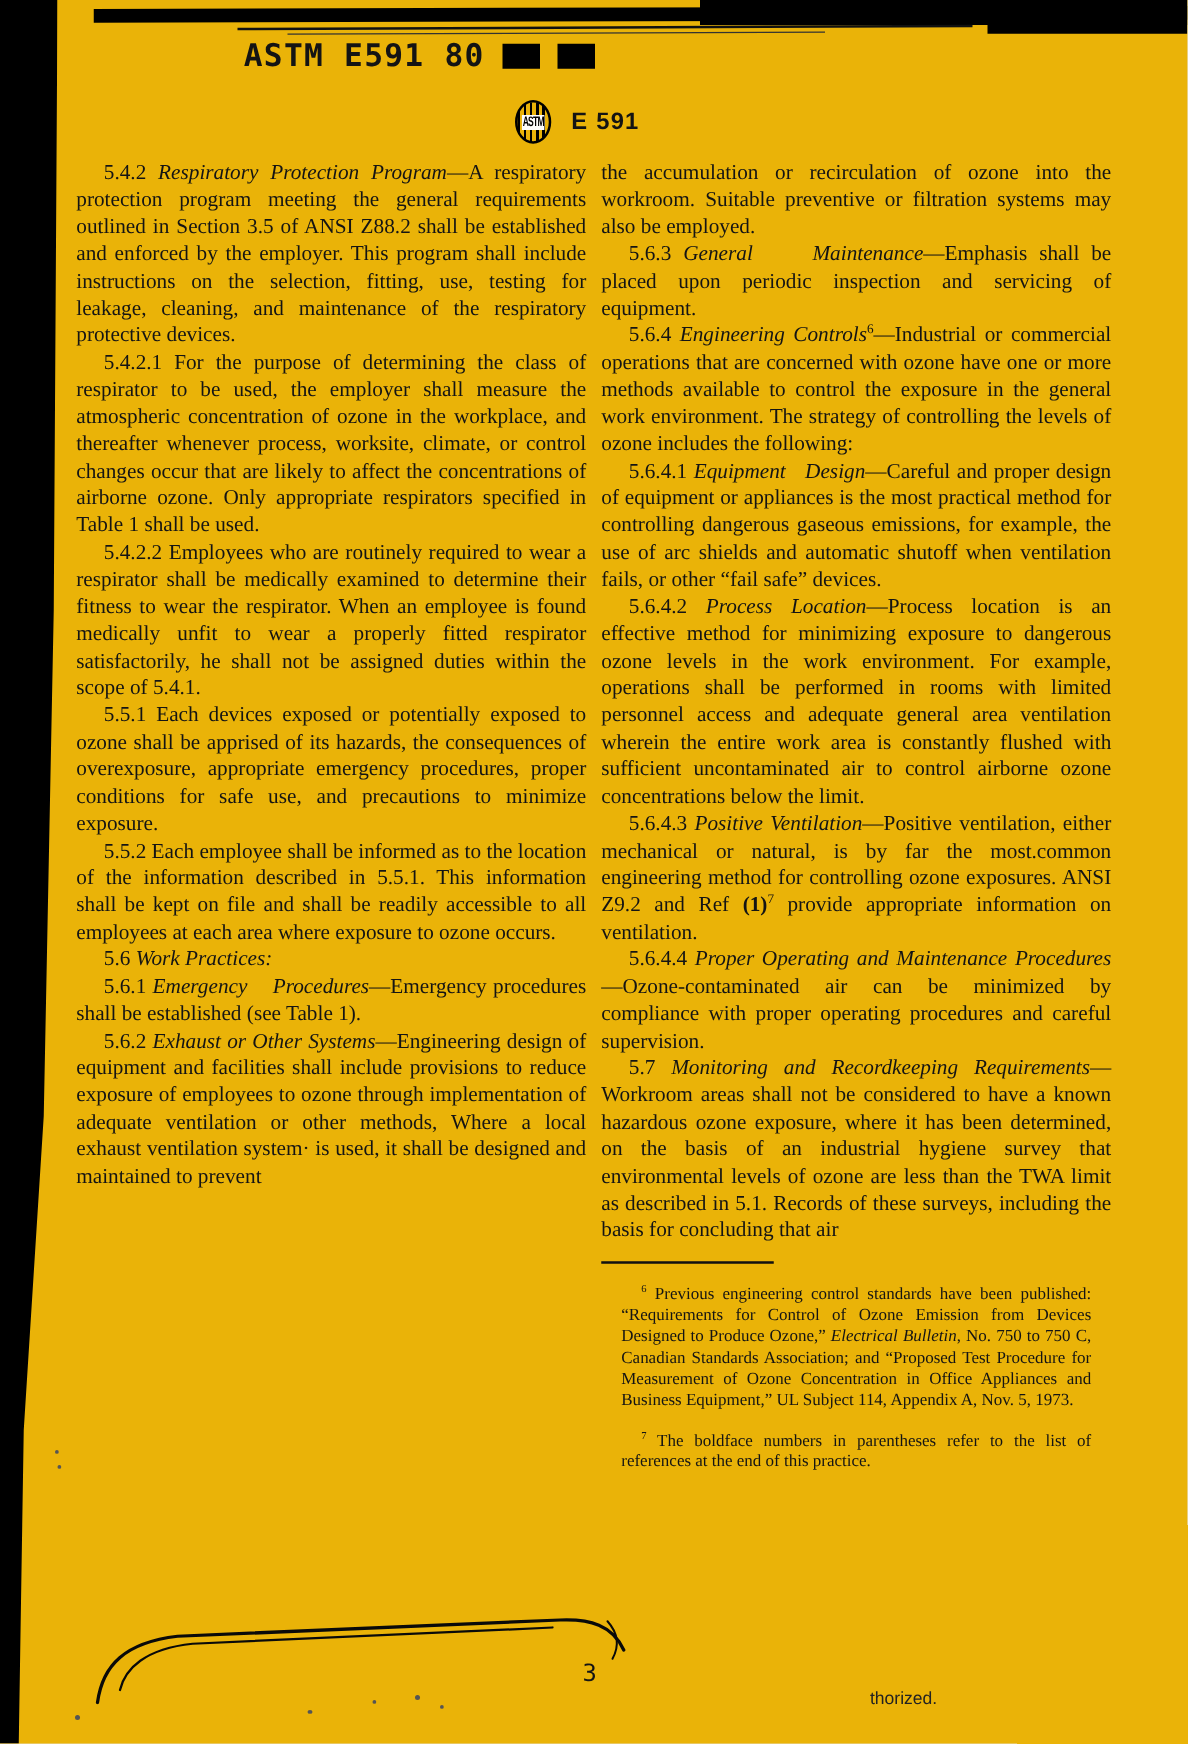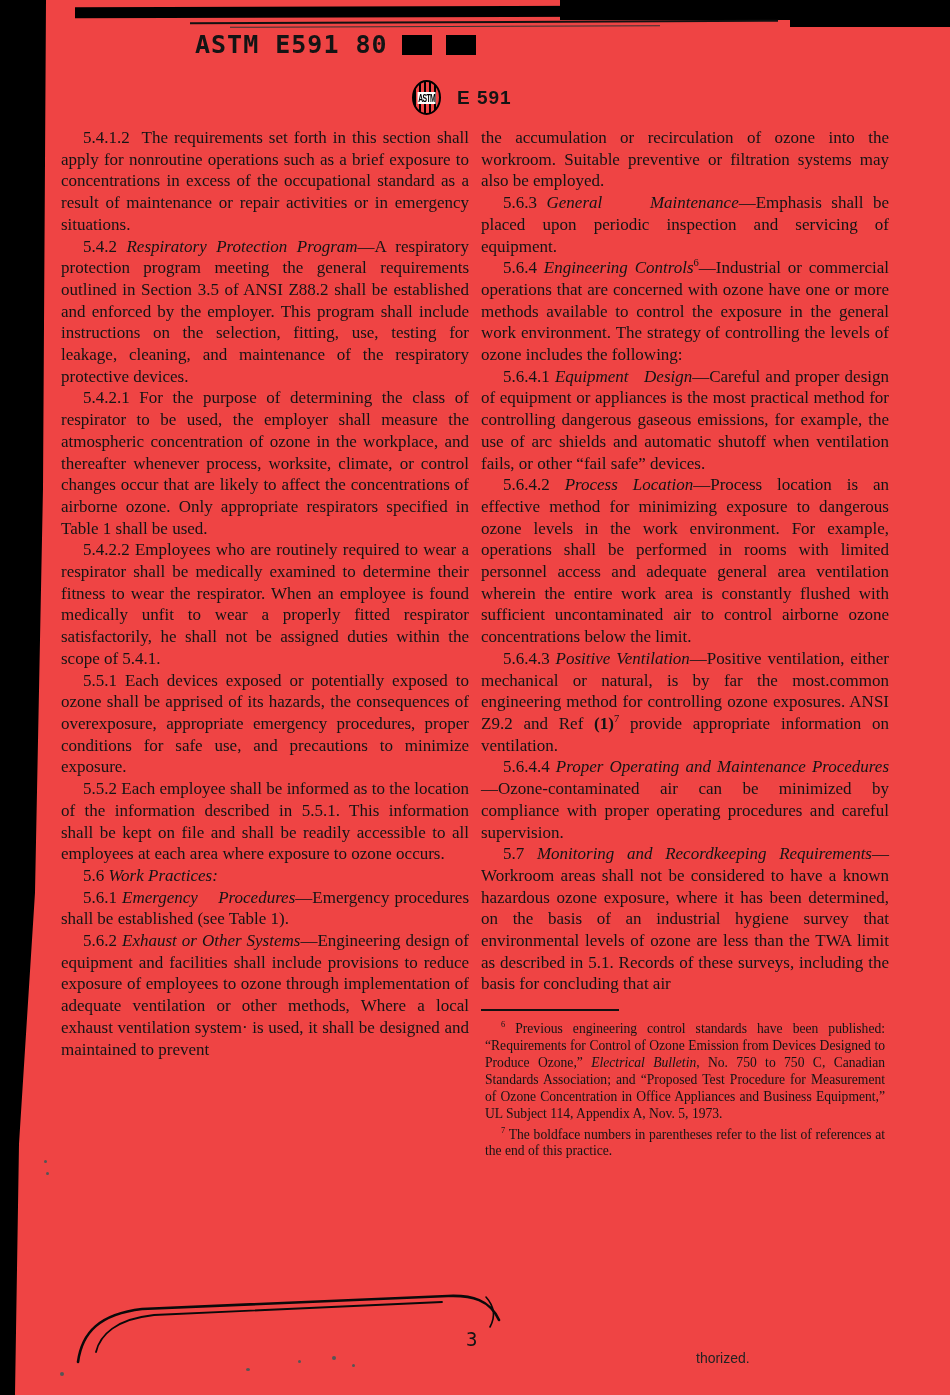--- a/index.html
+++ b/index.html
@@ -1,19 +1,19 @@
 <!DOCTYPE html>
 <html><head>
 <meta charset="utf-8">
 <style>
   html,body{margin:0;padding:0;background:#e8e8e4;}
   .sheet{
     position:relative;
     width:950px;height:1395px;
-    background:#ef4444;
+    background:#eab308;
     overflow:hidden;
     font-family:"Liberation Serif", serif;
     color:#141414;
   }
   
   .scan-left{
     position:absolute;left:0;top:0;width:50px;height:1395px;
     background:#000;
     clip-path:polygon(0 0,46px 0,43px 35%,35px 64%,19px 82%,15px 100%,0 100%);
   }
@@ -54,21 +54,21 @@
   .col-left{left:61px;}
   .col-right{left:481px;}
   .col p{margin:0;text-indent:22px;}
   .col p.noind{text-indent:0;}
   .col i{font-style:italic;}
   sup{font-size:0.62em;vertical-align:super;line-height:0;}
 
   
   .fnsep{width:138px;height:2px;background:#111;margin:14px 0 10px 0;}
   .footnotes{font-size:13.6px;line-height:16.9px;text-align:justify;}
-  .footnotes p{margin:4px;text-indent:16px;}
+  .footnotes p{margin:16px;text-indent:16px;}
 
   
   .page-number{position:absolute;left:466px;top:1328px;font-size:19px;font-family:"DejaVu Sans Mono", monospace;}
   .frag{position:absolute;left:696px;top:1350px;font-family:"Liberation Sans", sans-serif;font-size:14px;color:#222;}
   .swoosh{position:absolute;left:0;top:0;pointer-events:none;}
   .speck{position:absolute;background:#555;border-radius:50%;}
 </style>
 </head>
 <body>
 
@@ -88,21 +88,20 @@
   </div>
 
   <div class="docid-row">
     <div class="astm-logo">
         <span>ASTM</span>
       </div>
     <div class="doc-number">E 591</div>
   </div>
 
   <div class="col col-left">
-    <p>5.4.1.2&nbsp; The requirements set forth in this section shall apply for nonroutine operations such as a brief exposure to concentrations in excess of the occupational standard as a result of maintenance or repair activities or in emergency situations.</p>
     <p>5.4.2 <i>Respiratory Protection Program</i>—A respiratory protection program meeting the general requirements outlined in Section 3.5 of ANSI Z88.2 shall be established and enforced by the employer. This program shall include instructions on the selection, fitting, use, testing for leakage, cleaning, and maintenance of the respiratory protective devices.</p>
     <p>5.4.2.1 For the purpose of determining the class of respirator to be used, the employer shall measure the atmospheric concentration of ozone in the workplace, and thereafter whenever process, worksite, climate, or control changes occur that are likely to affect the concentrations of airborne ozone. Only appropriate respirators specified in Table 1 shall be used.</p>
     <p>5.4.2.2 Employees who are routinely required to wear a respirator shall be medically examined to determine their fitness to wear the respirator. When an employee is found medically unfit to wear a properly fitted respirator satisfactorily, he shall not be assigned duties within the scope of 5.4.1.</p>
     <p>5.5.1 Each devices exposed or potentially exposed to ozone shall be apprised of its hazards, the consequences of overexposure, appropriate emergency procedures, proper conditions for safe use, and precautions to minimize exposure.</p>
     <p>5.5.2 Each employee shall be informed as to the location of the information described in 5.5.1. This information shall be kept on file and shall be readily accessible to all employees at each area where exposure to ozone occurs.</p>
     <p>5.6 <i>Work Practices:</i></p>
     <p>5.6.1 <i>Emergency&nbsp;&nbsp;&nbsp;&nbsp;Procedures</i>—Emergency procedures shall be established (see Table 1).</p>
     <p>5.6.2 <i>Exhaust or Other Systems</i>—Engineering design of equipment and facilities shall include provisions to reduce exposure of employees to ozone through implementation of adequate ventilation or other methods, Where a local exhaust ventilation system· is used, it shall be designed and maintained to prevent</p>
   </div>
 

